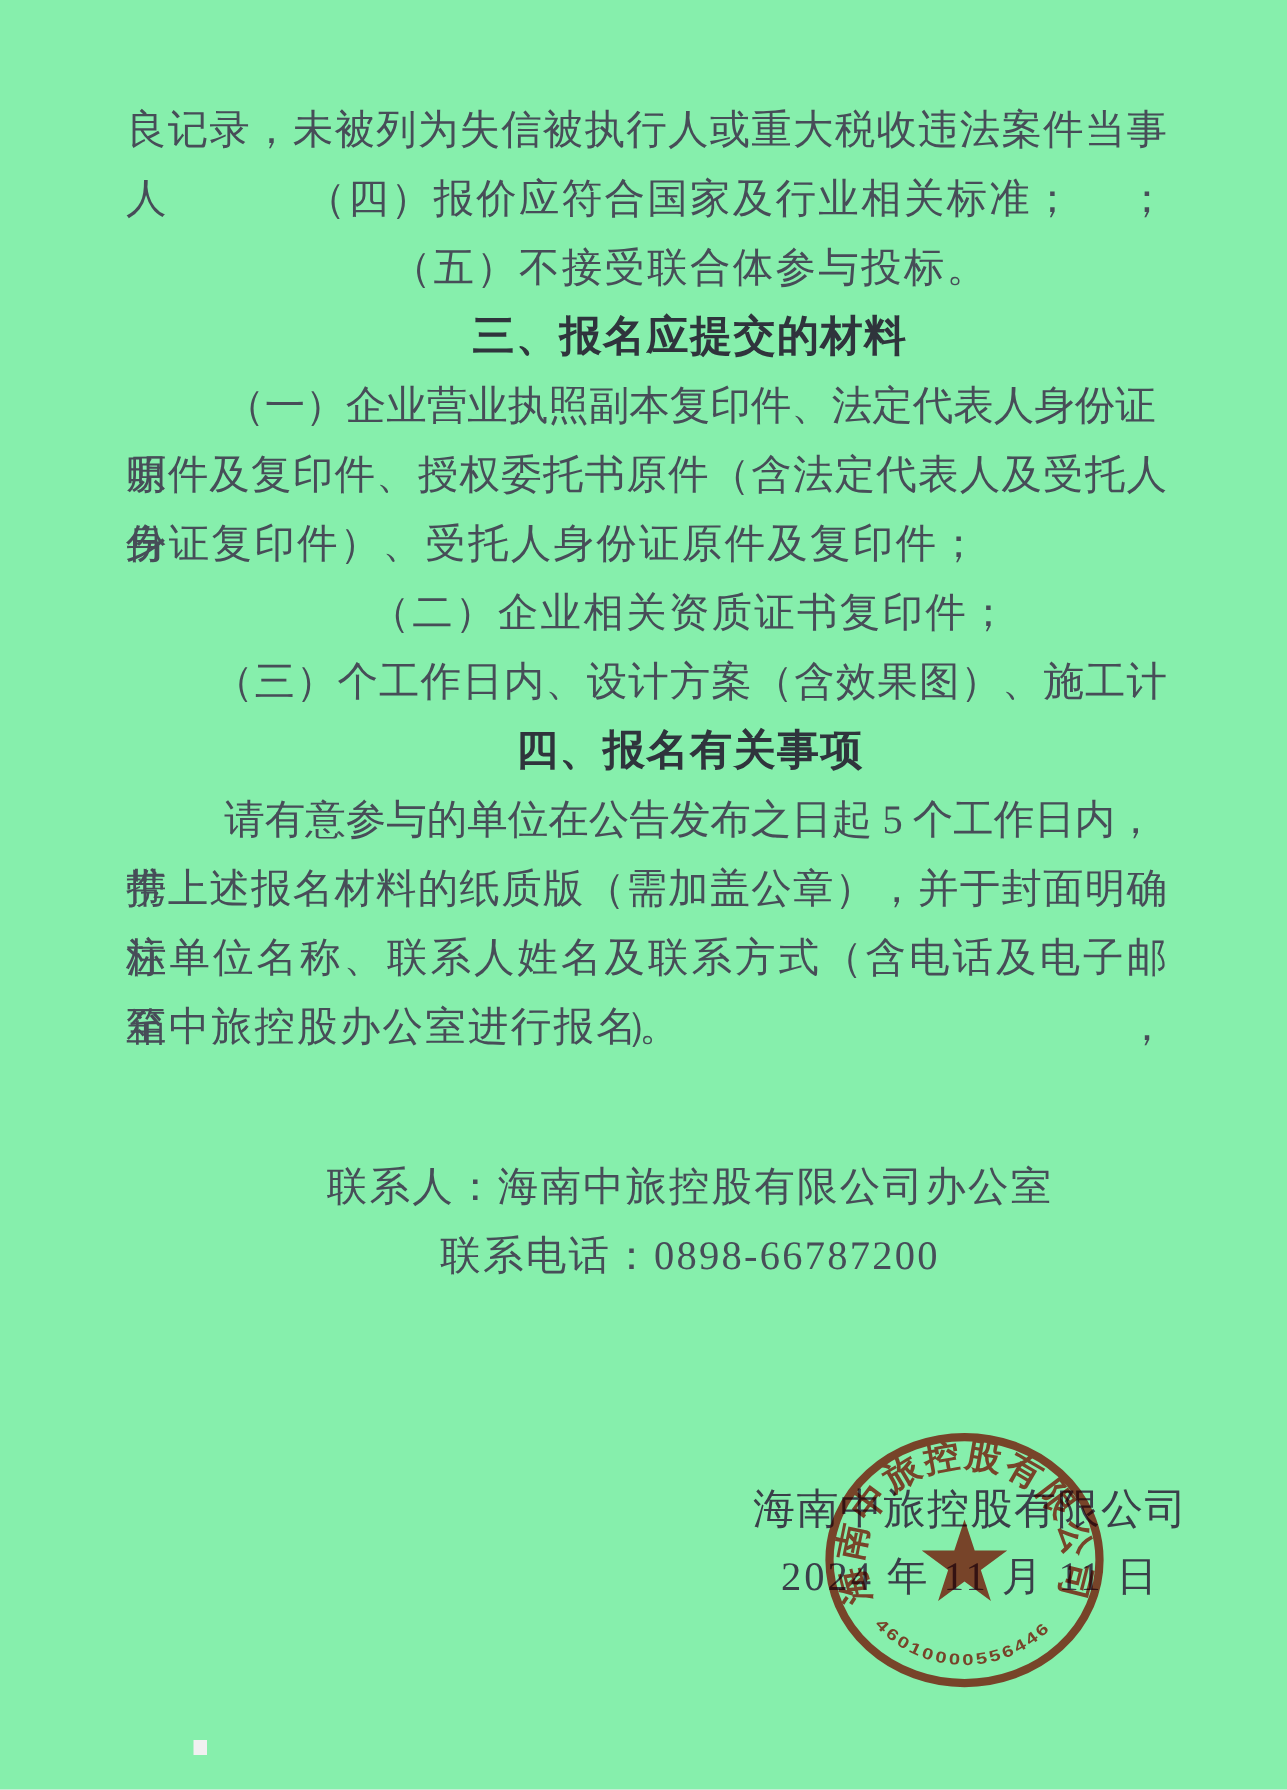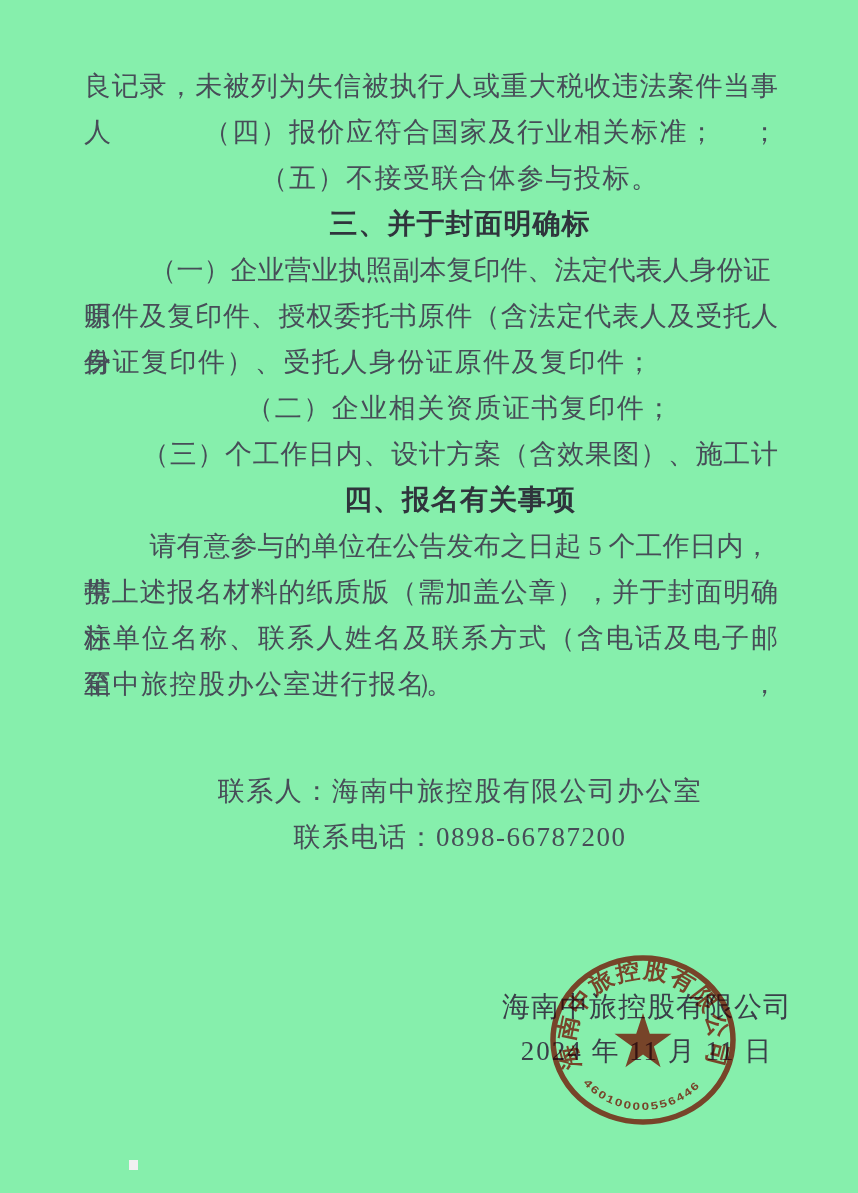--- a/index.html
+++ b/index.html
@@ -60,21 +60,21 @@
 </style>
 </head>
 <body>
 
 <div class="page">
 
   <div class="doc">
     <div class="ln just">良记录，未被列为失信被执行人或重大税收违法案件当事人；</div>
     <div class="ln ind">（四）报价应符合国家及行业相关标准；</div>
     <div class="ln ind">（五）不接受联合体参与投标。</div>
-    <div class="ln ind head">三、并于封面明确标</div>
+    <div class="ln ind head">三、报名应提交的材料</div>
     <div class="ln ind just">（一）企业营业执照副本复印件、法定代表人身份证明</div>
     <div class="ln just">原件及复印件、授权委托书原件（含法定代表人及受托人身</div>
     <div class="ln">份证复印件）、受托人身份证原件及复印件；</div>
     <div class="ln ind">（二）企业相关资质证书复印件；</div>
     <div class="ln ind just">（三）个工作日内、设计方案（含效果图）、施工计</div>
     <div class="ln ind head">四、报名有关事项</div>
     <div class="ln ind just">请有意参与的单位在公告发布之日起 5 个工作日内，携</div>
     <div class="ln just">带上述报名材料的纸质版（需加盖公章），并于封面明确标</div>
     <div class="ln just">注单位名称、联系人姓名及联系方式（含电话及电子邮箱），</div>
     <div class="ln">至中旅控股办公室进行报名。</div>

